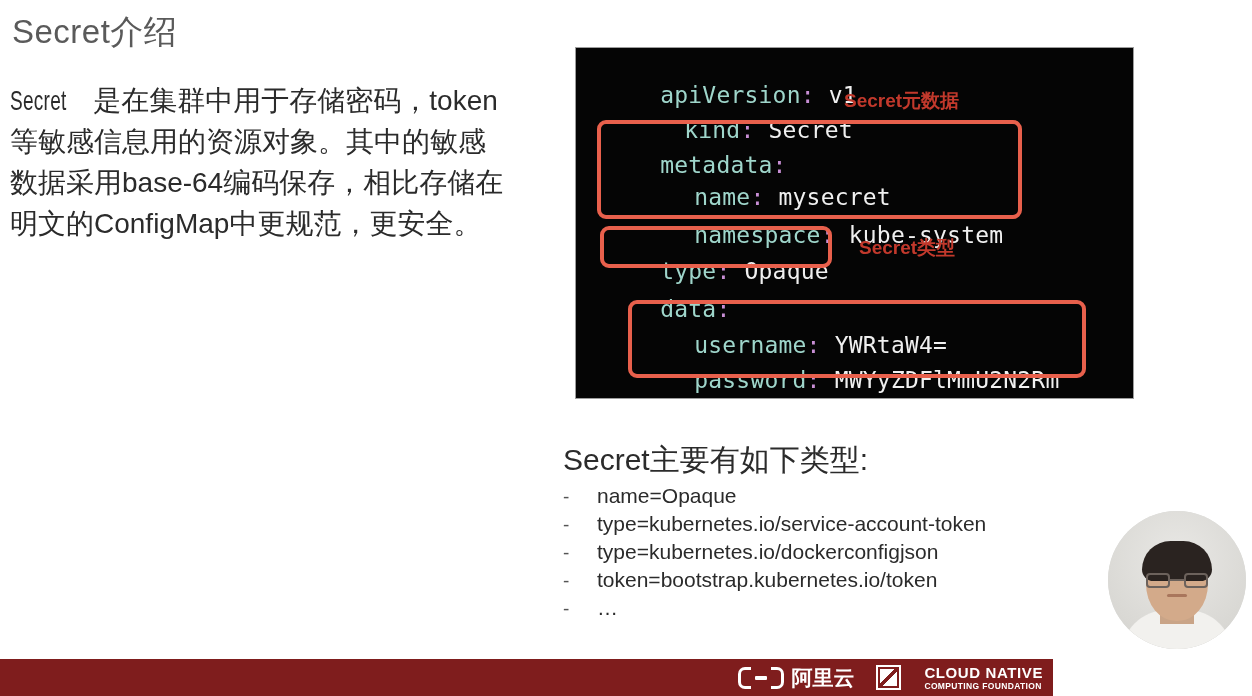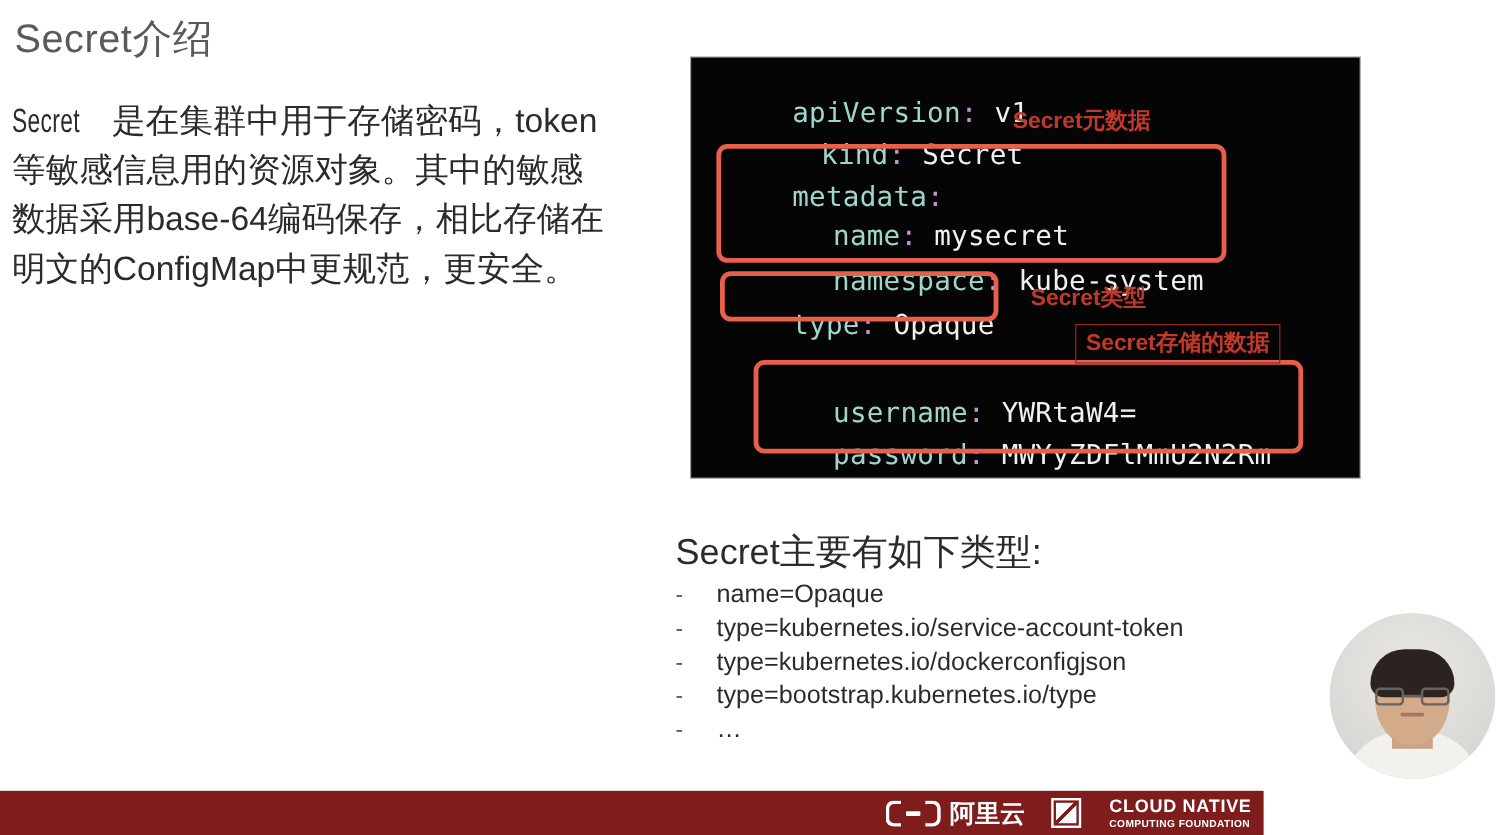--- a/index.html
+++ b/index.html
@@ -192,56 +192,58 @@
   </div>
 
   <div class="code-line" style="top:148px;">
     <span style="display:inline-block;width:62px;"></span><span class="k">namespace</span><span class="c">: </span><span class="v">kube-system</span>
   </div>
 
   <div class="code-line" style="top:184px;">
     <span style="display:inline-block;width:28px;"></span><span class="k">type</span><span class="c">: </span><span class="v">Opaque</span>
   </div>
 
+  <div class="code-line" style="top:222px;">
+    <span style="display:inline-block;width:28px;"></span><span class="k">data</span><span class="c">:</span>
+  </div>
 
   <div class="code-line" style="top:258px;">
     <span style="display:inline-block;width:62px;"></span><span class="k">username</span><span class="c">: </span><span class="v">YWRtaW4=</span>
   </div>
 
   <div class="code-line" style="top:293px;">
     <span style="display:inline-block;width:62px;"></span><span class="k">password</span><span class="c">: </span><span class="v">MWYyZDFlMmU2N2Rm</span>
   </div>
 
   <div class="hl-box" style="left:21px;top:72px;width:425px;height:99px;"></div>
   <div class="hl-box" style="left:24px;top:178px;width:232px;height:42px;"></div>
   <div class="hl-box" style="left:52px;top:252px;width:458px;height:78px;"></div>
 
   <div class="anno" style="left:268px;top:40px;">Secret元数据</div>
   <div class="anno" style="left:283px;top:187px;">Secret类型</div>
-  <div class="anno boxed" style="left:320px;top:222px;">Secret存储的数据</div>
 </div>
 
 <div id="types-heading">Secret主要有如下类型:</div>
 
 <div id="types-list">
   <div class="type-row">
     <span class="bullet">-</span>
     <span class="ttext">name=Opaque</span>
   </div>
   <div class="type-row">
     <span class="bullet">-</span>
     <span class="ttext">type=kubernetes.io/service-account-token</span>
   </div>
   <div class="type-row">
     <span class="bullet">-</span>
     <span class="ttext">type=kubernetes.io/dockerconfigjson</span>
   </div>
   <div class="type-row">
     <span class="bullet">-</span>
-    <span class="ttext">type=bootstrap.kubernetes.io/type</span>
+    <span class="ttext">token=bootstrap.kubernetes.io/token</span>
   </div>
   <div class="type-row">
     <span class="bullet">-</span>
     <span class="ttext">…</span>
   </div>
 </div>
 
 <div id="presenter-avatar">
   <div class="av-bg"></div>
   <div class="av-shirt"></div>

